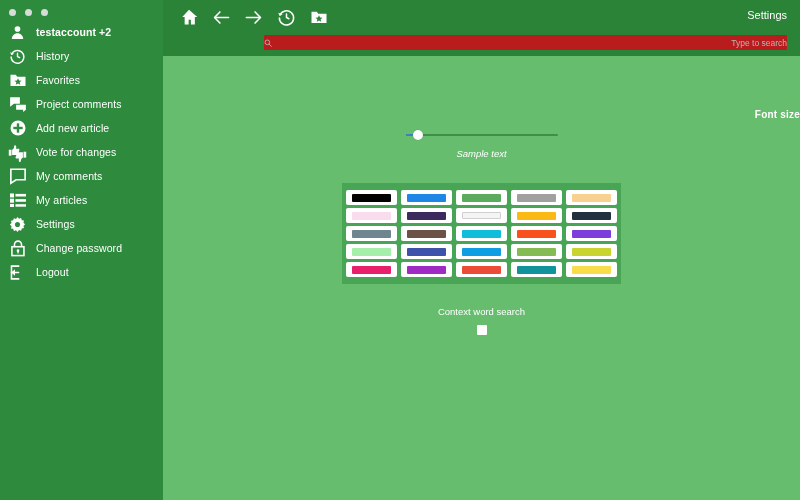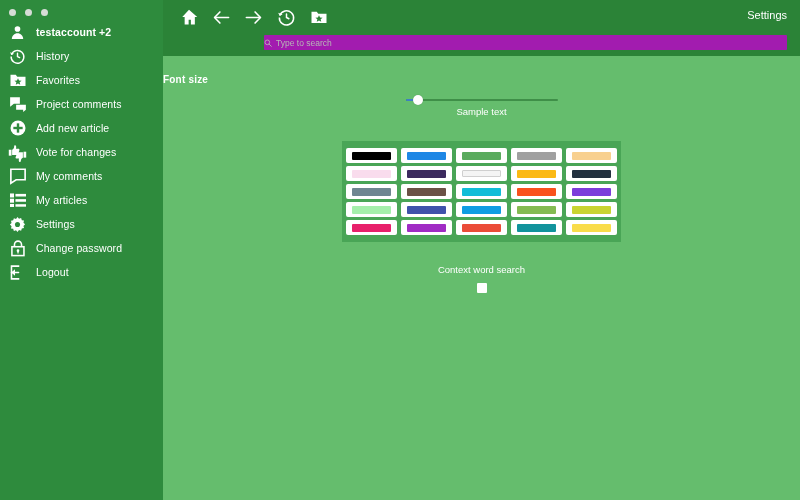--- a/index.html
+++ b/index.html
@@ -99,46 +99,47 @@
     font-size: 11px;
   }
   #searchbar-wrap {
     position: absolute;
     left: 101px; right: 13px;
     top: 35px;
     height: 15px;
   }
   #searchbar {
     width: 100%; height: 15px;
-    background: #a21caf;
+    background: #b91c1c;
     border-radius: 1px;
     display: flex;
     align-items: center;
-    justify-content: flex-start;
+    justify-content: space-between;
     gap: 4px;
   }
   #search-icon { display: block; }
   #search-placeholder {
     font-size: 8.5px;
     color: #b7b7b7;
   }
 
   
   #content {
     flex: 1 1 auto;
     background: #65bd6d;
     position: relative;
     overflow: hidden;
   }
   .section-title {
     color: #ffffff;
     font-size: 10px;
     font-weight: bold;
-    text-align: left;
+    text-align: right;
     letter-spacing: .2px;
+    margin-top: 35px;
   }
   .center-text {
     color: #ffffff;
     font-size: 9.5px;
     text-align: center;
   }
 
   
   #fontsize-block { padding-top: 18px; }
   #slider-row {
@@ -162,21 +163,21 @@
     border-radius: 1px;
   }
   #slider-thumb {
     position: absolute;
     left: 9px; top: 1px;
     width: 10px; height: 10px;
     border-radius: 50%;
     background: #ffffff;
     box-shadow: 0 0 1px rgba(0,0,0,.25);
   }
-  #sample-text { margin-top: 0; }
+  #sample-text { margin-top: 7px; font-style: italic; }
 
   
   #theme-block { margin-top: 24px; }
   #theme-panel {
     margin: 7px auto 0 auto;
     width: 279px;
     background: #49a556;
     padding: 7px 0 7px 0;
     display: flex;
     flex-direction: column;

